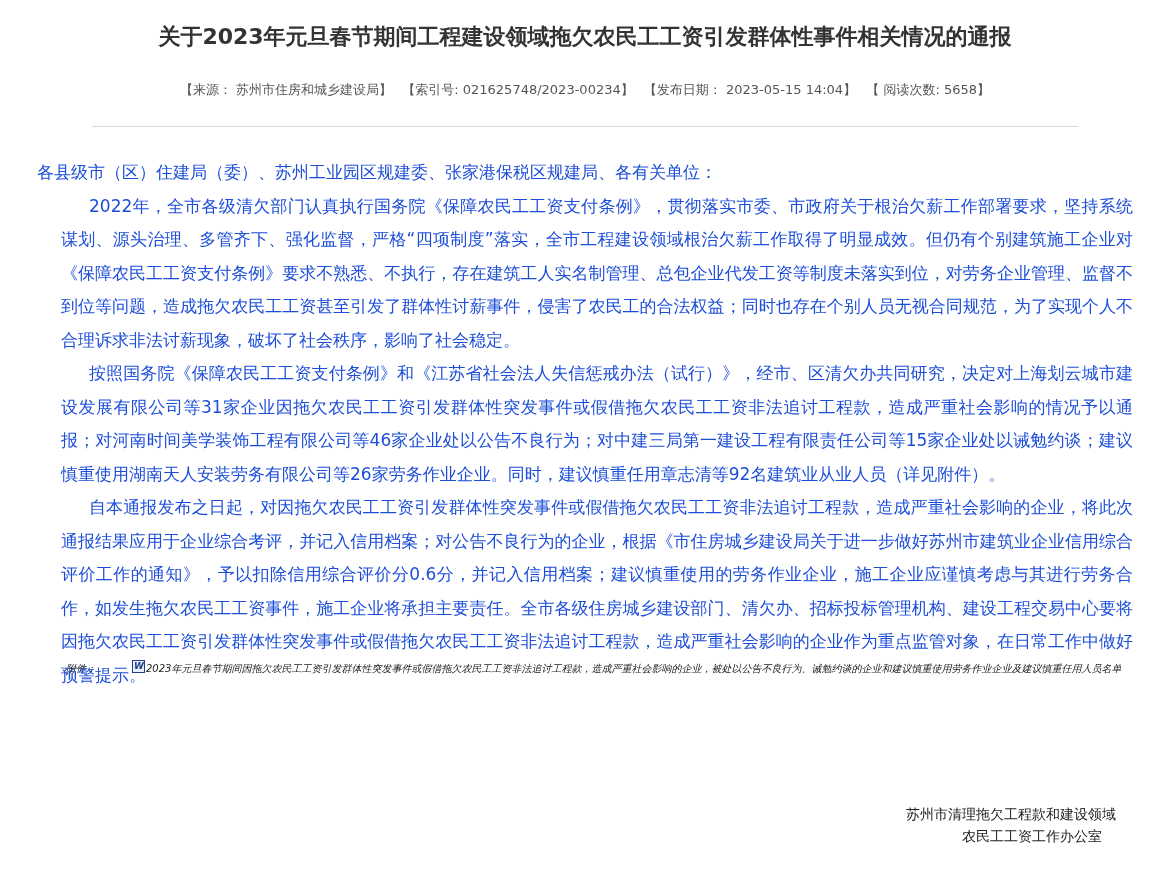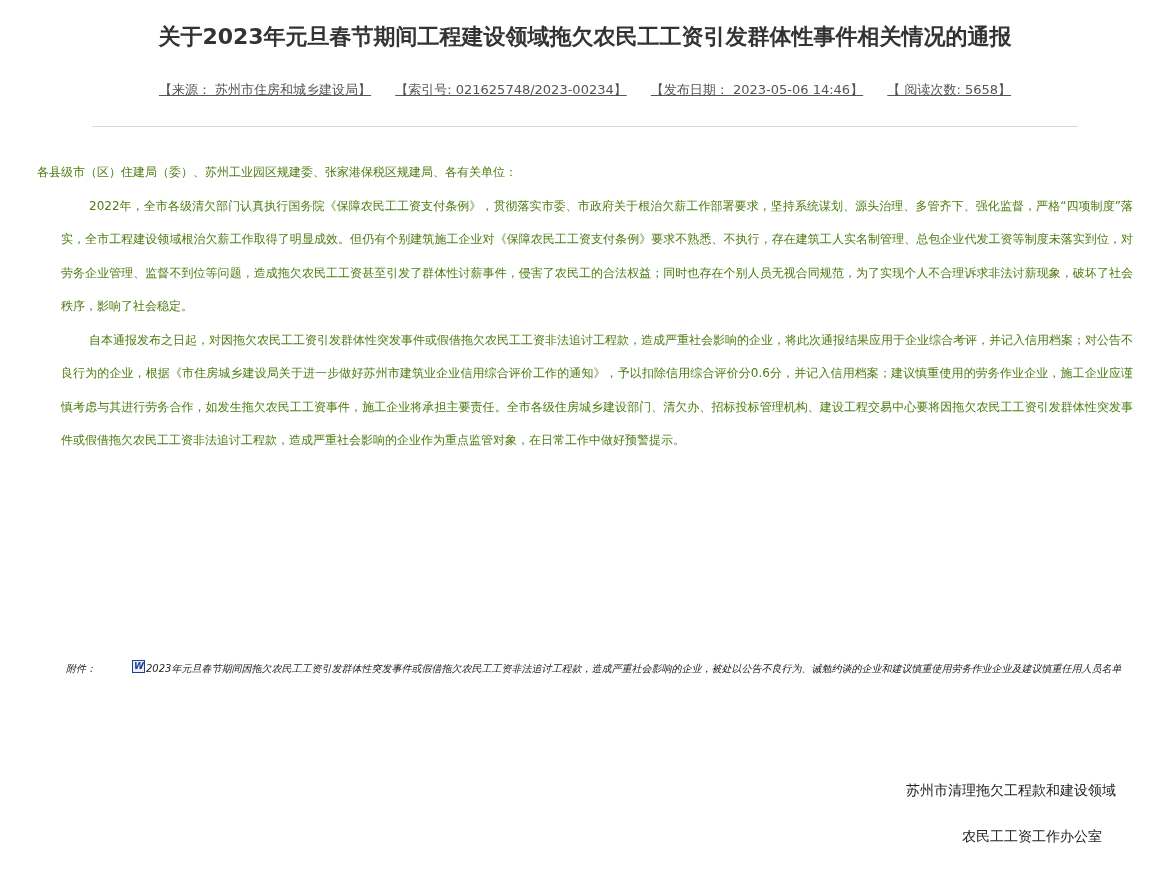--- a/index.html
+++ b/index.html
@@ -32,37 +32,37 @@
       position: absolute;
       left: 0;
       top: 80px;
       width: 1170px;
       text-align: center;
       font-size: 13px;
       color: #555555;
       line-height: 20px;
       white-space: nowrap;
     }
-    .meta span { margin: 0 10px; text-decoration: underline; }
+    .meta span { margin: 0 3px; }
     .divider {
       position: absolute;
       left: 92px;
       top: 126px;
       width: 986px;
       height: 0;
       border-top: 1px solid #d9d9d9;
     }
     .body {
       position: absolute;
       left: 37px;
       top: 156px;
       width: 1096px;
-      font-size: 12px;
+      font-size: 17px;
       line-height: 33.5px;
-      color: #4d7c0f;
+      color: #1d4ed8;
       font-family: "DejaVu Sans", sans-serif;
     }
     .body p {
       margin: 0;
       text-align: justify;
       text-justify: inter-ideograph;
     }
     .body p.indent { text-indent: 28px; margin-left: 24px; }
     .attachment {
       position: absolute;
@@ -107,41 +107,42 @@
       text-decoration: none;
       cursor: pointer;
     }
     .signature {
       position: absolute;
       font-size: 14px;
       color: #222222;
       line-height: 20px;
       white-space: nowrap;
     }
-    .sig-1 { left: 906px; top: 780px; }
+    .sig-1 { left: 906px; top: 804px; }
     .sig-2 { left: 918px; top: 826px; margin-left: 44px; }
     .sig-3 { left: 980px; top: 859px; margin-top: 46px; }
   </style>
 </head>
 <body>
 
 <h1 class="title">关于2023年元旦春节期间工程建设领域拖欠农民工工资引发群体性事件相关情况的通报</h1>
 
 <div class="meta">
   <span>【来源： 苏州市住房和城乡建设局】</span>
   <span>【索引号: 021625748/2023-00234】</span>
-  <span>【发布日期： 2023-05-06 14:46】</span>
+  <span>【发布日期： 2023-05-15 14:04】</span>
   <span>【 阅读次数: 5658】</span>
 </div>
 
 <div class="divider"></div>
 
 <div class="body">
   <p>各县级市（区）住建局（委）、苏州工业园区规建委、张家港保税区规建局、各有关单位：</p>
   <p class="indent">2022年，全市各级清欠部门认真执行国务院《保障农民工工资支付条例》，贯彻落实市委、市政府关于根治欠薪工作部署要求，坚持系统谋划、源头治理、多管齐下、强化监督，严格“四项制度”落实，全市工程建设领域根治欠薪工作取得了明显成效。但仍有个别建筑施工企业对《保障农民工工资支付条例》要求不熟悉、不执行，存在建筑工人实名制管理、总包企业代发工资等制度未落实到位，对劳务企业管理、监督不到位等问题，造成拖欠农民工工资甚至引发了群体性讨薪事件，侵害了农民工的合法权益；同时也存在个别人员无视合同规范，为了实现个人不合理诉求非法讨薪现象，破坏了社会秩序，影响了社会稳定。</p>
+  <p class="indent">按照国务院《保障农民工工资支付条例》和《江苏省社会法人失信惩戒办法（试行）》，经市、区清欠办共同研究，决定对上海划云城市建设发展有限公司等31家企业因拖欠农民工工资引发群体性突发事件或假借拖欠农民工工资非法追讨工程款，造成严重社会影响的情况予以通报；对河南时间美学装饰工程有限公司等46家企业处以公告不良行为；对中建三局第一建设工程有限责任公司等15家企业处以诫勉约谈；建议慎重使用湖南天人安装劳务有限公司等26家劳务作业企业。同时，建议慎重任用章志清等92名建筑业从业人员（详见附件）。</p>
   <p class="indent">自本通报发布之日起，对因拖欠农民工工资引发群体性突发事件或假借拖欠农民工工资非法追讨工程款，造成严重社会影响的企业，将此次通报结果应用于企业综合考评，并记入信用档案；对公告不良行为的企业，根据《市住房城乡建设局关于进一步做好苏州市建筑业企业信用综合评价工作的通知》，予以扣除信用综合评价分0.6分，并记入信用档案；建议慎重使用的劳务作业企业，施工企业应谨慎考虑与其进行劳务合作，如发生拖欠农民工工资事件，施工企业将承担主要责任。全市各级住房城乡建设部门、清欠办、招标投标管理机构、建设工程交易中心要将因拖欠农民工工资引发群体性突发事件或假借拖欠农民工工资非法追讨工程款，造成严重社会影响的企业作为重点监管对象，在日常工作中做好预警提示。</p>
 </div>
 
 <div class="attachment">
   <span class="label">附件：</span>
   <div class="content">
     <a class="attach-link"><span class="doc-icon"></span><span>2023年元旦春节期间因拖欠农民工工资引发群体性突发事件或假借拖欠农民工工资非法追讨工程款，造成严重社会影响的企业，被处以公告不良行为、诫勉约谈的企业和建议慎重使用劳务作业企业及建议慎重任用人员名单</span></a>
   </div>
 </div>
 

